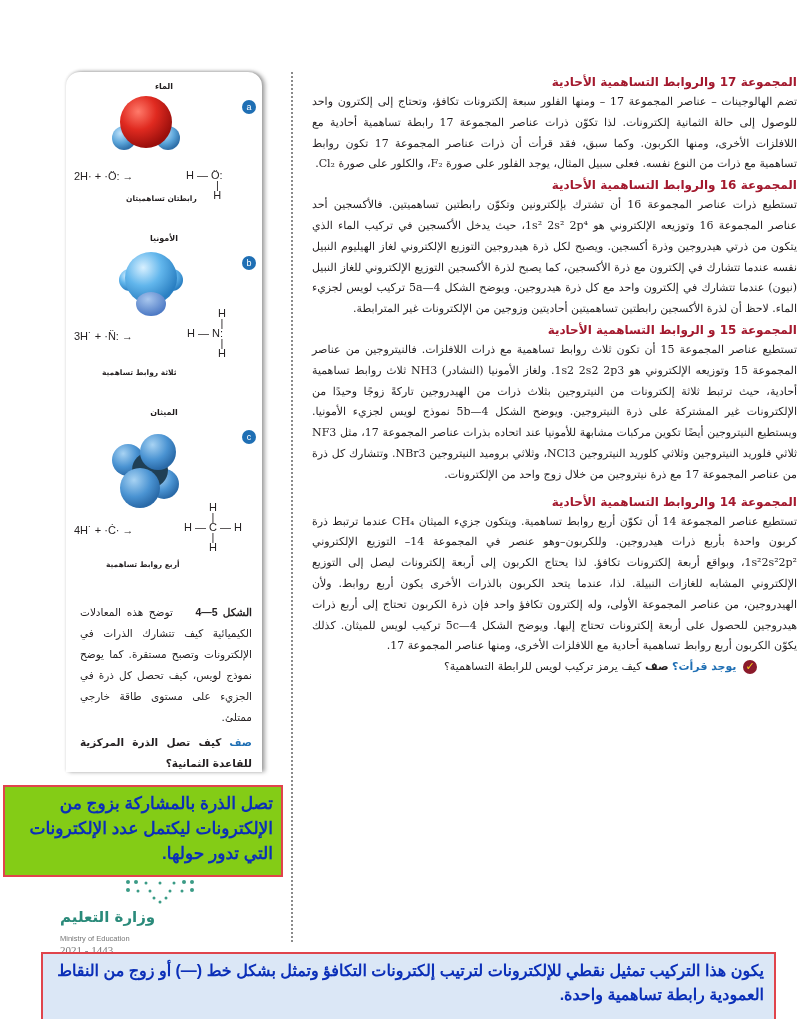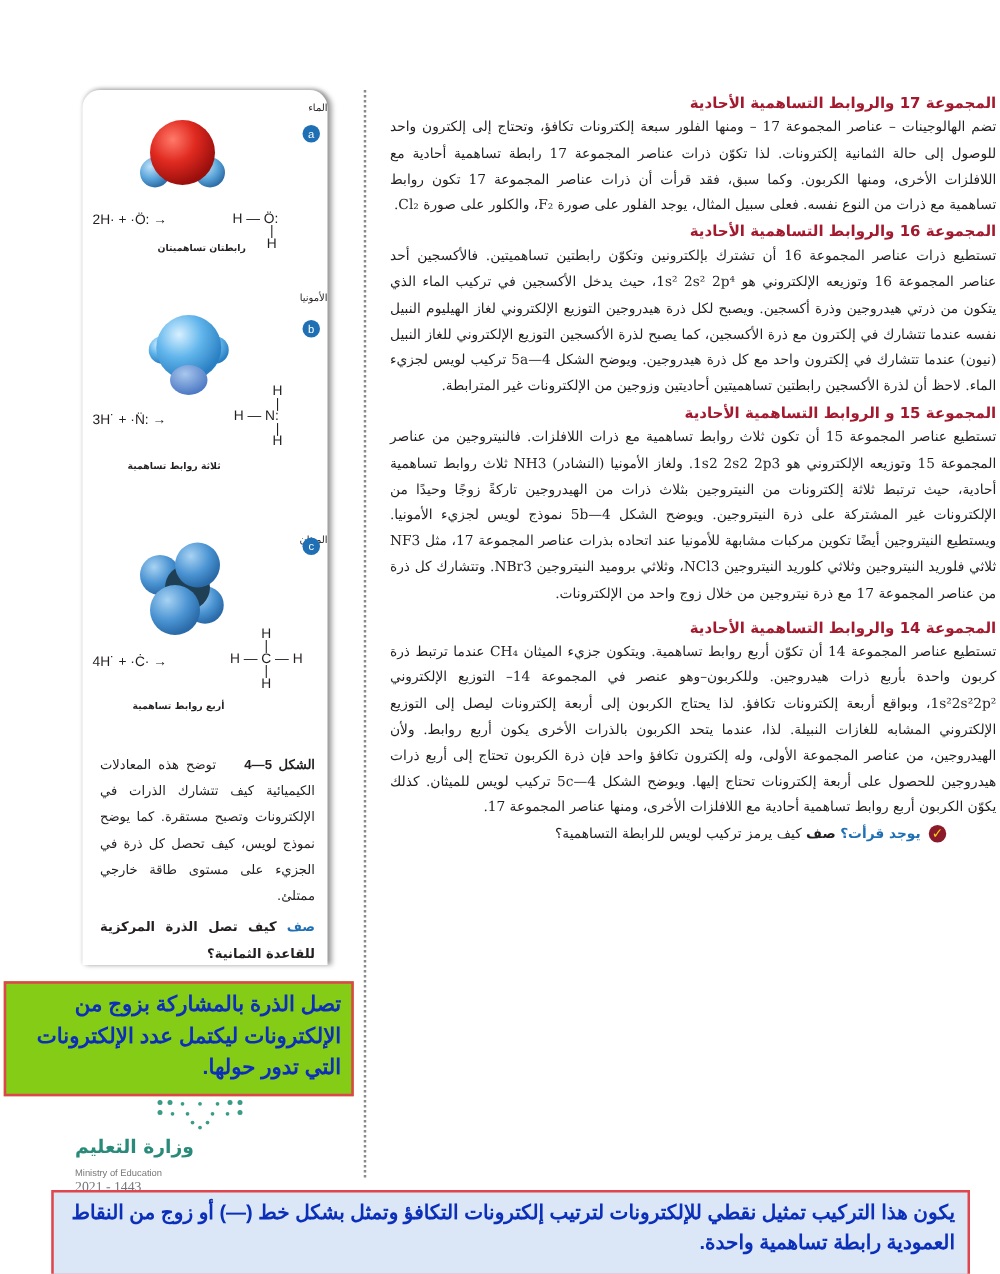--- a/index.html
+++ b/index.html
@@ -2,21 +2,21 @@
 <html><head>
 <meta charset="utf-8">
 <style>
   html, body { margin:0; padding:0; }
   body { width:800px; height:1019px; background:#ffffff; position:relative; overflow:hidden;
          font-family:"DejaVu Sans", sans-serif; color:#231f20; }
   .sidebar { position:absolute; left:66px; top:72px; width:196px; height:700px; background:#fff;
              border-radius:14px 14px 0 0; box-shadow:3px 0 4px rgba(0,0,0,0.35), 0 -1px 3px rgba(0,0,0,0.15); }
   .divider { position:absolute; left:291px; top:72px; width:0; height:870px; border-left:2px dotted #8a8a8a; }
   .fig { position:absolute; left:0; width:196px; }
-  .fig-title { position:absolute; width:100%; text-align:right; font-size:8px; font-weight:normal; direction:rtl; }
+  .fig-title { position:absolute; width:100%; text-align:center; font-size:8px; font-weight:bold; direction:rtl; }
   .badge { position:absolute; right:6px; width:14px; height:14px; border-radius:50%; background:#1f6fb4; color:#fff;
            font-size:9px; line-height:14px; text-align:center; font-family:"Liberation Sans", sans-serif; }
   .eq { position:absolute; left:8px; font-family:"Liberation Sans", sans-serif; font-size:11px; white-space:nowrap; }
   .eq-label { position:absolute; font-size:7.5px; font-weight:bold; direction:rtl; white-space:nowrap; }
   .hstack { position:absolute; font-family:"Liberation Sans", sans-serif; font-size:11px; text-align:center; line-height:10px; }
   .caption { position:absolute; left:14px; top:530px; width:172px; direction:rtl; text-align:justify;
              font-size:10.5px; line-height:21px; font-family:"DejaVu Sans", sans-serif; }
   .caption b { font-family:"Liberation Sans", sans-serif; }
   .main { position:absolute; left:312px; top:72px; width:485px; direction:rtl; text-align:justify;
           font-family:"DejaVu Serif", serif; font-size:11px; line-height:20.8px; }
@@ -98,21 +98,21 @@
       <div style="margin-left:34px;">H</div>
       <div style="margin-left:34px;">|</div>
       <div>H — N:</div>
       <div style="margin-left:34px;">|</div>
       <div style="margin-left:34px;">H</div>
     </div>
     <div class="eq-label" style="left:36px;top:146px;">ثلاثة روابط تساهمية</div>
   </div>
 
   <div class="fig" style="top:330px;height:190px;">
-    <div class="fig-title" style="top:25px;">الميثان</div>
+    <div class="fig-title" style="top:6px;">الميثان</div>
     <div class="badge" style="top:28px;">c</div>
     <svg style="position:absolute;left:44px;top:28px;" width="80" height="80">
       <defs>
         <radialGradient id="gMB" cx="35%" cy="30%" r="70%">
             <stop offset="0" stop-color="#a8d3f3"></stop>
             <stop offset="0.6" stop-color="#4a93d2"></stop>
             <stop offset="1" stop-color="#2a6aa8"></stop>
           </radialGradient>
       </defs>
       <circle cx="18" cy="30" r="16" fill="url(#gMB)"></circle>

